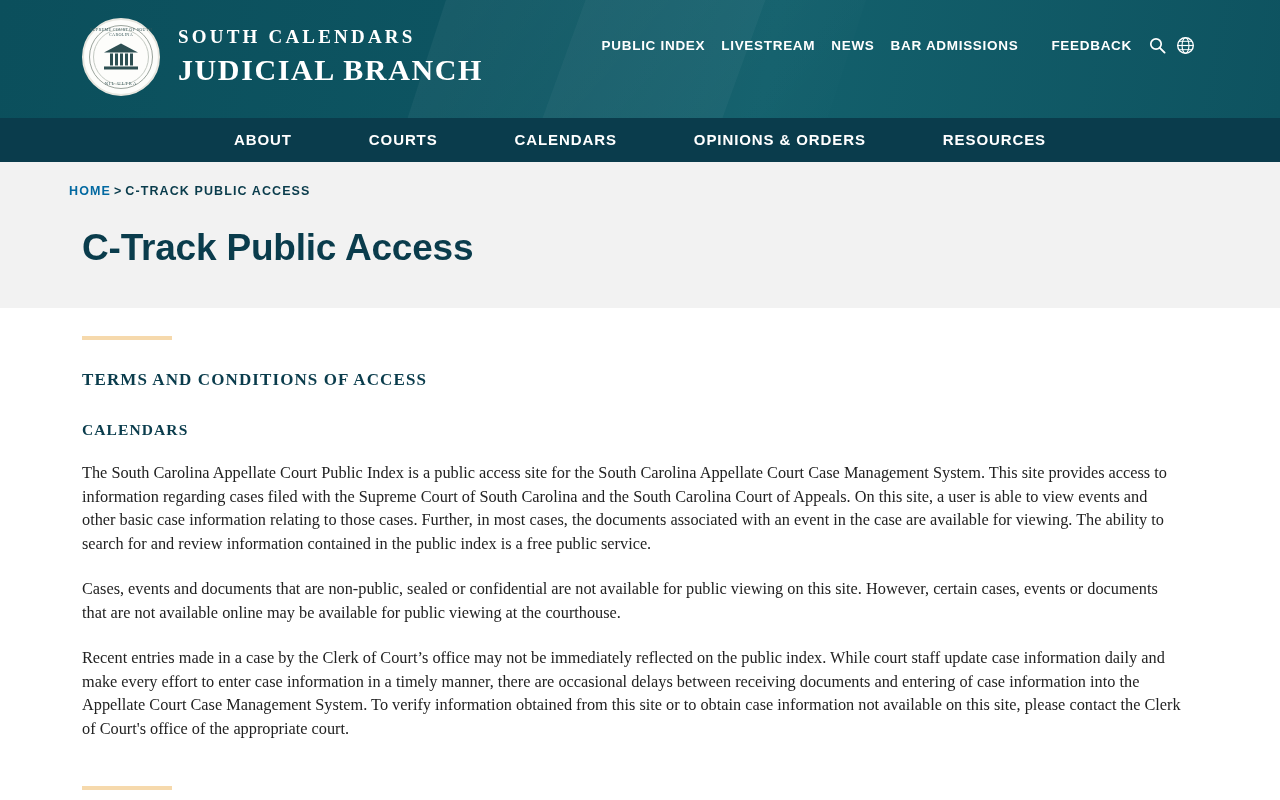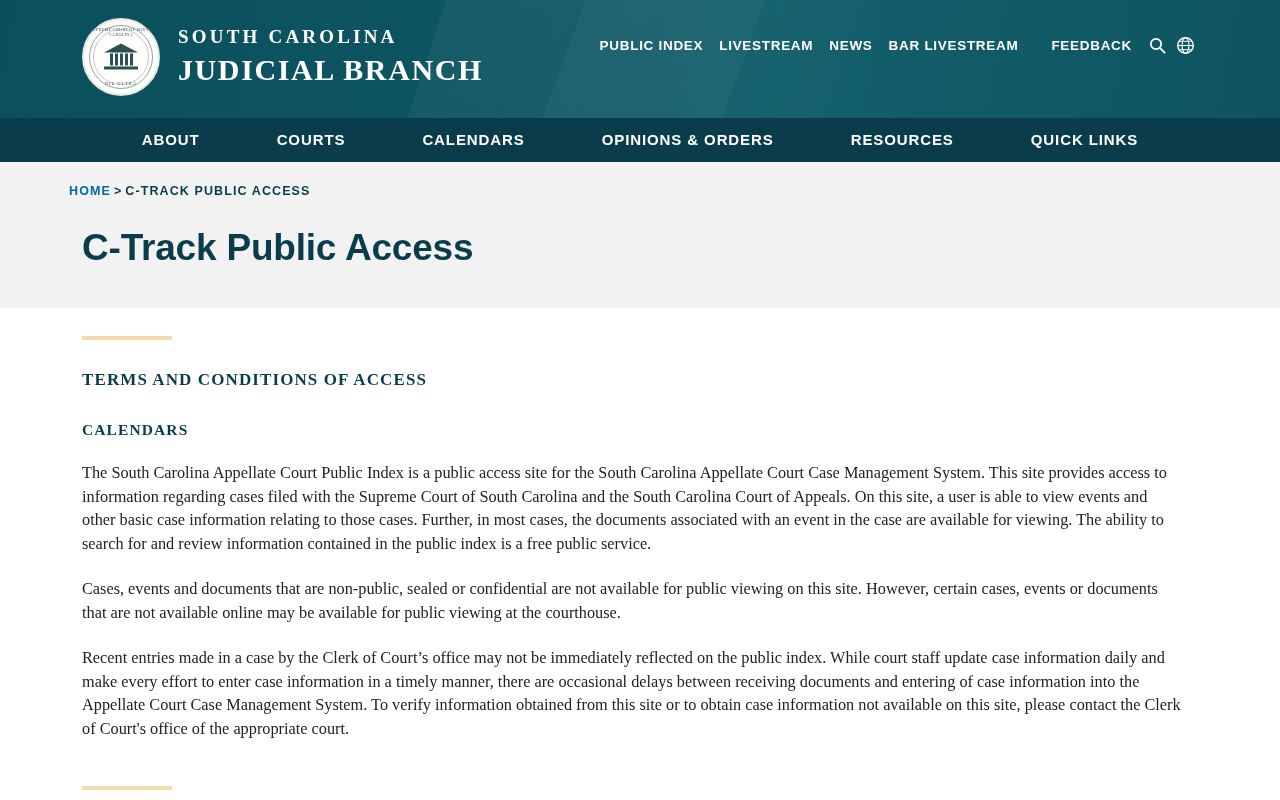--- a/index.html
+++ b/index.html
@@ -227,30 +227,30 @@
             <i></i>
             <i></i>
             <i></i>
             <i></i>
           </div>
         <div class="base"></div>
       </div>
       <div class="botText">NIL ULTRA</div>
     </div>
     <div class="brandtext">
-      <div class="l1">SOUTH CAROLINA</div>
+      <div class="l1">SOUTH CALENDARS</div>
       <div class="l2">JUDICIAL BRANCH</div>
     </div>
   </div>
 
   <div class="utility">
     <a href="#">PUBLIC INDEX</a>
     <a href="#">LIVESTREAM</a>
     <a href="#">NEWS</a>
-    <a href="#">BAR LIVESTREAM</a>
+    <a href="#">BAR ADMISSIONS</a>
     <a href="#">FEEDBACK</a>
 
     <span class="uicon">
       <svg width="17" height="17" viewBox="0 0 17 17" fill="none">
         <circle cx="7" cy="7" r="5.2" stroke="#ffffff" stroke-width="1.7"></circle>
         <line x1="10.8" y1="10.8" x2="15.6" y2="15.6" stroke="#ffffff" stroke-width="1.9" stroke-linecap="round"></line>
       </svg>
     </span>
     <span class="uicon">
       <svg width="19" height="19" viewBox="0 0 20 20" fill="none">
@@ -263,21 +263,20 @@
     </span>
   </div>
 </div>
 
 <nav class="mainnav">
   <a href="#">ABOUT</a>
   <a href="#">COURTS</a>
   <a href="#">CALENDARS</a>
   <a href="#">OPINIONS &amp; ORDERS</a>
   <a href="#">RESOURCES</a>
-  <a href="#">QUICK LINKS</a>
 </nav>
 
 <div class="band">
   <div class="crumbs">
     <a href="#">HOME</a><span class="sep">&gt;</span><span>C-TRACK PUBLIC ACCESS</span>
   </div>
   <h1 class="pagetitle">C-Track Public Access</h1>
 </div>
 
 <main class="content">

